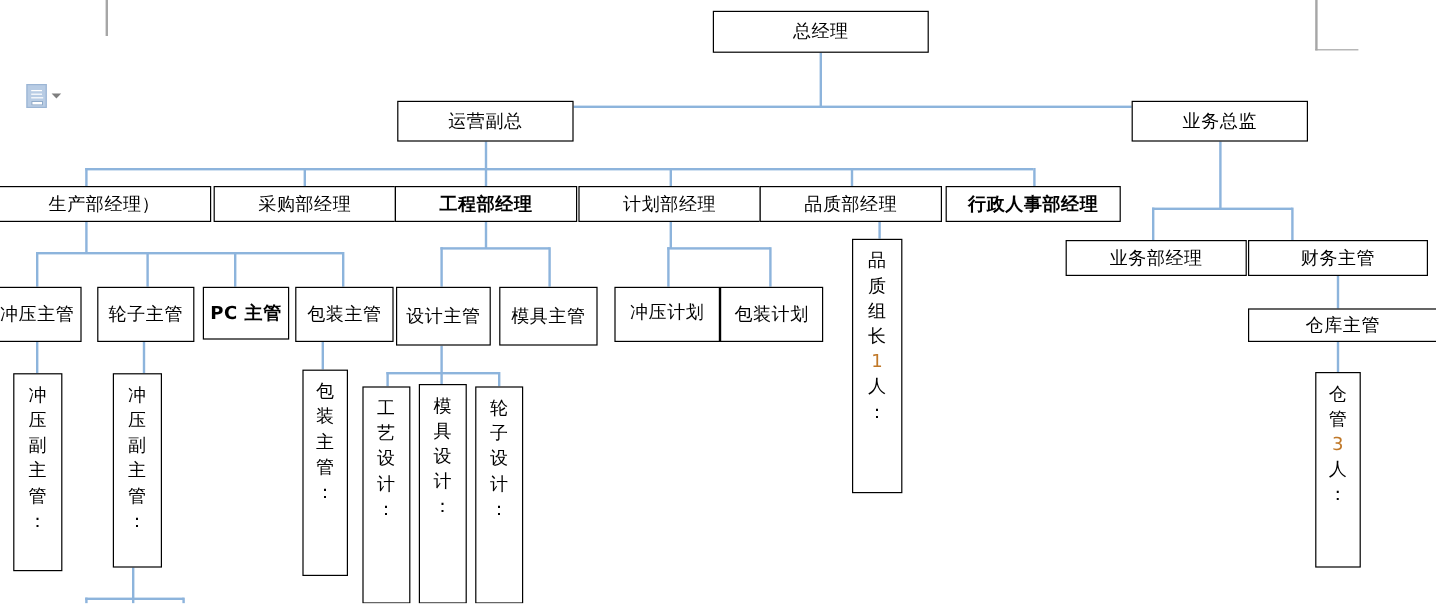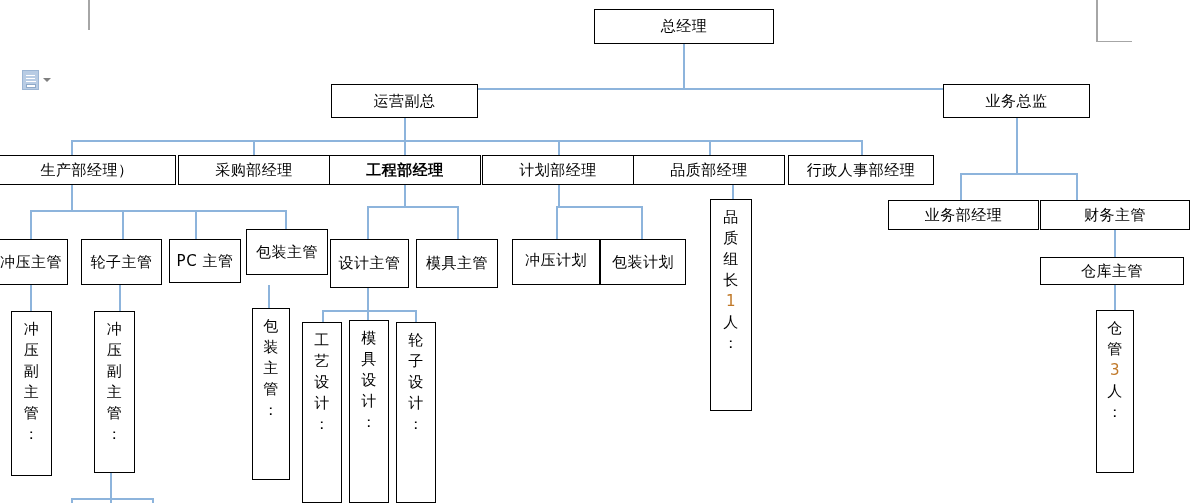--- a/index.html
+++ b/index.html
@@ -27,21 +27,21 @@
     display: flex;
     align-items: center;
     justify-content: center;
     text-align: center;
     color: #000000;
     font-size: 15px;
     line-height: 1.25;
     letter-spacing: 0.5px;
     z-index: 3;
   }
-  .box.thin { border-width: 1.3px; }
+  .box.thin { border-width: 1.3px; font-weight: bold; }
 
   
   .box.vert {
     flex-direction: column;
     justify-content: flex-start;
     padding-top: 7px;
     line-height: 1.0;
   }
   .box.vert span.ch {
     display: block;
@@ -218,21 +218,21 @@
 
   <div class="box" style="left:-6px;top:239px;width:74px;height:46px;">
     <span>冲压主管</span>
   </div>
   <div class="box" style="left:81px;top:239px;width:81px;height:46px;">
     <span>轮子主管</span>
   </div>
   <div class="box thin" style="left:169px;top:239px;width:72px;height:44px;">
     <span>PC 主管</span>
   </div>
-  <div class="box" style="left:246px;top:229px;width:82px;height:46px;">
+  <div class="box" style="left:246px;top:239px;width:82px;height:46px;">
     <span>包装主管</span>
   </div>
   <div class="box" style="left:330px;top:239px;width:79px;height:49px;">
     <span>设计主管</span>
   </div>
   <div class="box" style="left:416px;top:239px;width:82px;height:49px;">
     <span>模具主管</span>
   </div>
   <div class="box" style="left:512px;top:239px;width:88px;height:46px;font-family:Liberation Mono, monospace;">
     <span>冲压计划</span>
@@ -244,21 +244,21 @@
   <div class="box vert" style="left:710px;top:199px;width:42px;height:212px;">
     <span class="ch">品</span>
     <span class="ch">质</span>
     <span class="ch">组</span>
     <span class="ch">长</span>
     <span class="ch num">1</span>
     <span class="ch">人</span>
     <span class="ch">：</span>
   </div>
 
-  <div class="box" style="left:1040px;top:257px;width:144px;height:28px;">
+  <div class="box" style="left:1040px;top:257px;width:158px;height:28px;">
     <span>仓库主管</span>
   </div>
 
   <div class="box vert" style="left:11px;top:311px;width:41px;height:165px;">
     <span class="ch">冲</span>
     <span class="ch">压</span>
     <span class="ch">副</span>
     <span class="ch">主</span>
     <span class="ch">管</span>
     <span class="ch">：</span>

